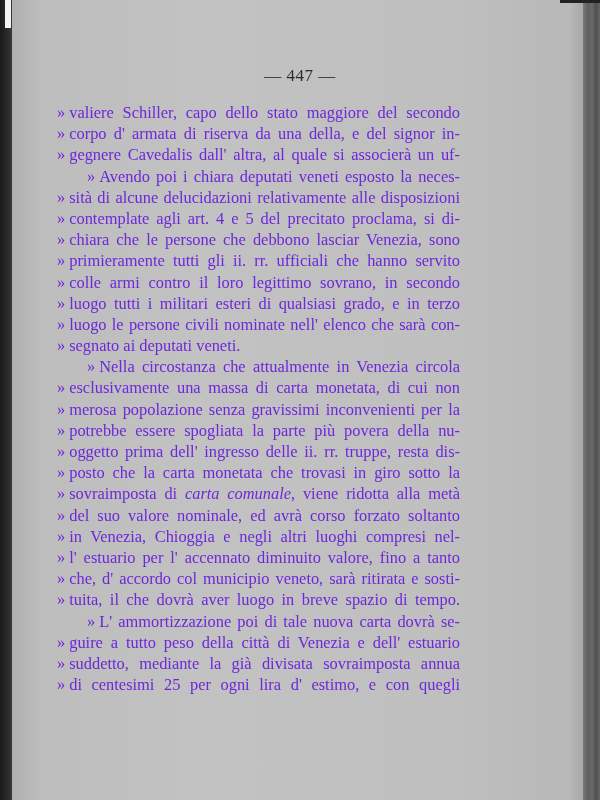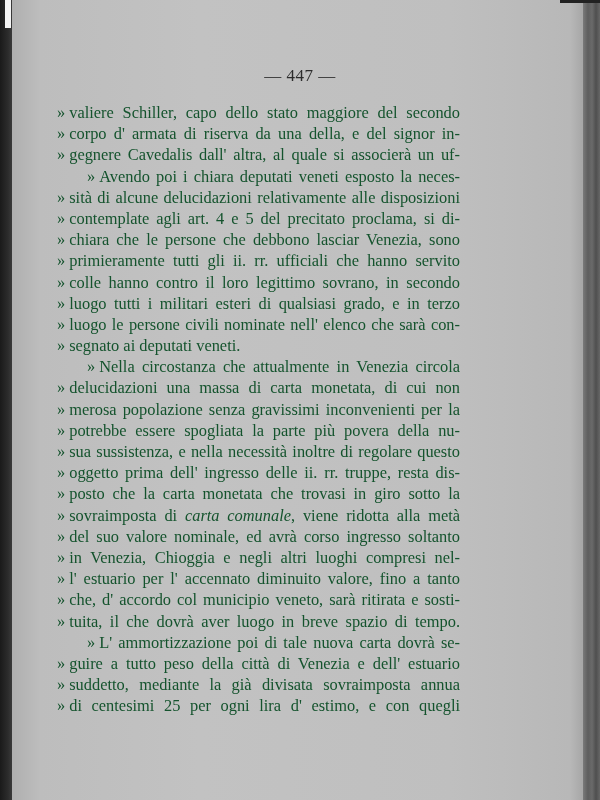--- a/index.html
+++ b/index.html
@@ -25,21 +25,21 @@
   }
   .edge-right-top {
     position:absolute; left:560px; top:0; width:40px; height:3px; background:#222;
   }
   .page-number {
     position:absolute; left:0; width:600px; top:66px; text-align:center;
     font-family:"Liberation Serif",serif; font-size:17px; color:#2c2c2c; letter-spacing:0.5px;
   }
   .text {
     position:absolute; left:57px; top:102px; width:403px;
-    font-family:"Liberation Serif",serif; font-size:16.4px; color:#14532d;
+    font-family:"Liberation Serif",serif; font-size:16.4px; color:#6d28d9;
   }
   .line {
     height:21.2px; line-height:21.2px; white-space:nowrap;
     text-align:justify; text-align-last:justify;
   }
   .line.last { text-align-last:left; }
   .line.indent { padding-left:30px; }
   .q { margin-right:4px; }
   em { font-style:italic; }
 </style>
@@ -56,33 +56,32 @@
 
 <div class="text" id="body-text">
     <div class="line"><span class="q">»</span><span>valiere Schiller, capo dello stato maggiore del secondo</span></div>
     <div class="line"><span class="q">»</span><span>corpo d' armata di riserva da una della, e del signor in-</span></div>
     <div class="line"><span class="q">»</span><span>gegnere Cavedalis dall' altra, al quale si associerà un uf-</span></div>
     <div class="line indent"><span class="q">»</span><span>Avendo poi i chiara deputati veneti esposto la neces-</span></div>
     <div class="line"><span class="q">»</span><span>sità di alcune delucidazioni relativamente alle disposizioni</span></div>
     <div class="line"><span class="q">»</span><span>contemplate agli art. 4 e 5 del precitato proclama, si di-</span></div>
     <div class="line"><span class="q">»</span><span>chiara che le persone che debbono lasciar Venezia, sono</span></div>
     <div class="line"><span class="q">»</span><span>primieramente tutti gli ii. rr. ufficiali che hanno servito</span></div>
-    <div class="line"><span class="q">»</span><span>colle hanno contro il loro legittimo sovrano, in secondo</span></div>
+    <div class="line"><span class="q">»</span><span>colle armi contro il loro legittimo sovrano, in secondo</span></div>
     <div class="line"><span class="q">»</span><span>luogo tutti i militari esteri di qualsiasi grado, e in terzo</span></div>
     <div class="line"><span class="q">»</span><span>luogo le persone civili nominate nell' elenco che sarà con-</span></div>
     <div class="line last"><span class="q">»</span><span>segnato ai deputati veneti.</span></div>
     <div class="line indent"><span class="q">»</span><span>Nella circostanza che attualmente in Venezia circola</span></div>
-    <div class="line"><span class="q">»</span><span>delucidazioni una massa di carta monetata, di cui non</span></div>
+    <div class="line"><span class="q">»</span><span>esclusivamente una massa di carta monetata, di cui non</span></div>
     <div class="line"><span class="q">»</span><span>merosa popolazione senza gravissimi inconvenienti per la</span></div>
     <div class="line"><span class="q">»</span><span>potrebbe essere spogliata la parte più povera della nu-</span></div>
-    <div class="line"><span class="q">»</span><span>sua sussistenza, e nella necessità inoltre di regolare questo</span></div>
     <div class="line"><span class="q">»</span><span>oggetto prima dell' ingresso delle ii. rr. truppe, resta dis-</span></div>
     <div class="line"><span class="q">»</span><span>posto che la carta monetata che trovasi in giro sotto la</span></div>
     <div class="line"><span class="q">»</span><span>sovraimposta di </span><em>carta comunale</em><span>, viene ridotta alla metà</span></div>
-    <div class="line"><span class="q">»</span><span>del suo valore nominale, ed avrà corso ingresso soltanto</span></div>
+    <div class="line"><span class="q">»</span><span>del suo valore nominale, ed avrà corso forzato soltanto</span></div>
     <div class="line"><span class="q">»</span><span>in Venezia, Chioggia e negli altri luoghi compresi nel-</span></div>
     <div class="line"><span class="q">»</span><span>l' estuario per l' accennato diminuito valore, fino a tanto</span></div>
     <div class="line"><span class="q">»</span><span>che, d' accordo col municipio veneto, sarà ritirata e sosti-</span></div>
     <div class="line"><span class="q">»</span><span>tuita, il che dovrà aver luogo in breve spazio di tempo.</span></div>
     <div class="line indent"><span class="q">»</span><span>L' ammortizzazione poi di tale nuova carta dovrà se-</span></div>
     <div class="line"><span class="q">»</span><span>guire a tutto peso della città di Venezia e dell' estuario</span></div>
     <div class="line"><span class="q">»</span><span>suddetto, mediante la già divisata sovraimposta annua</span></div>
     <div class="line"><span class="q">»</span><span>di centesimi 25 per ogni lira d' estimo, e con quegli</span></div>
   </div>
 

